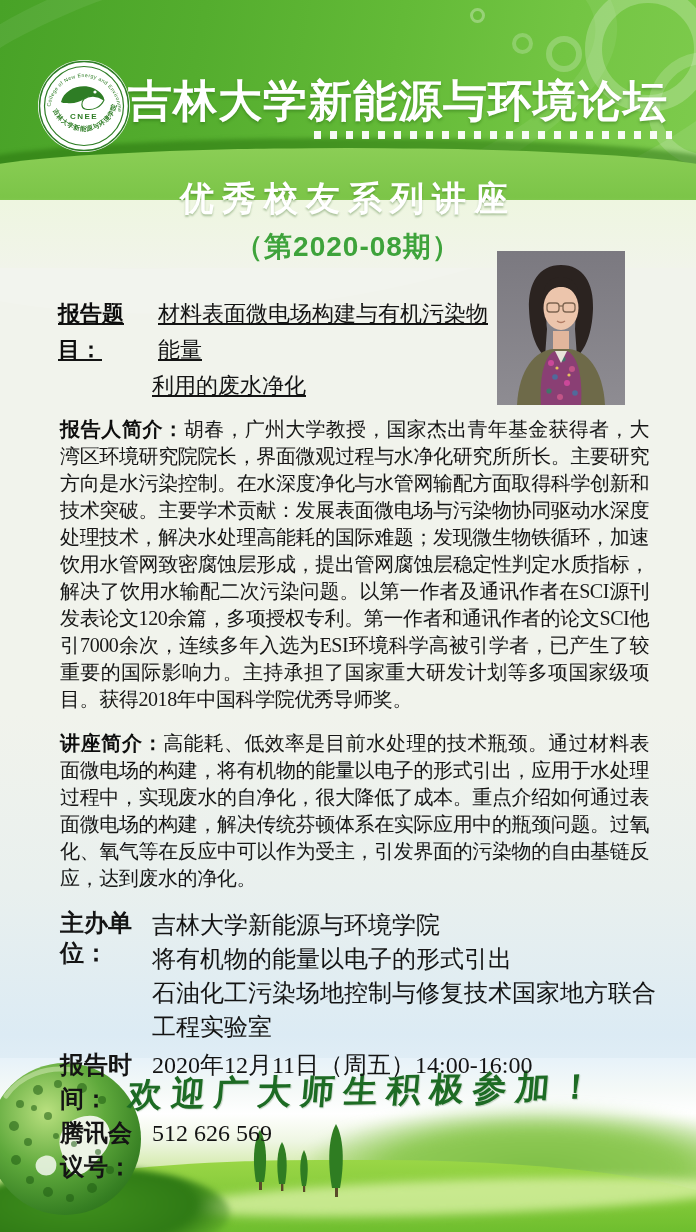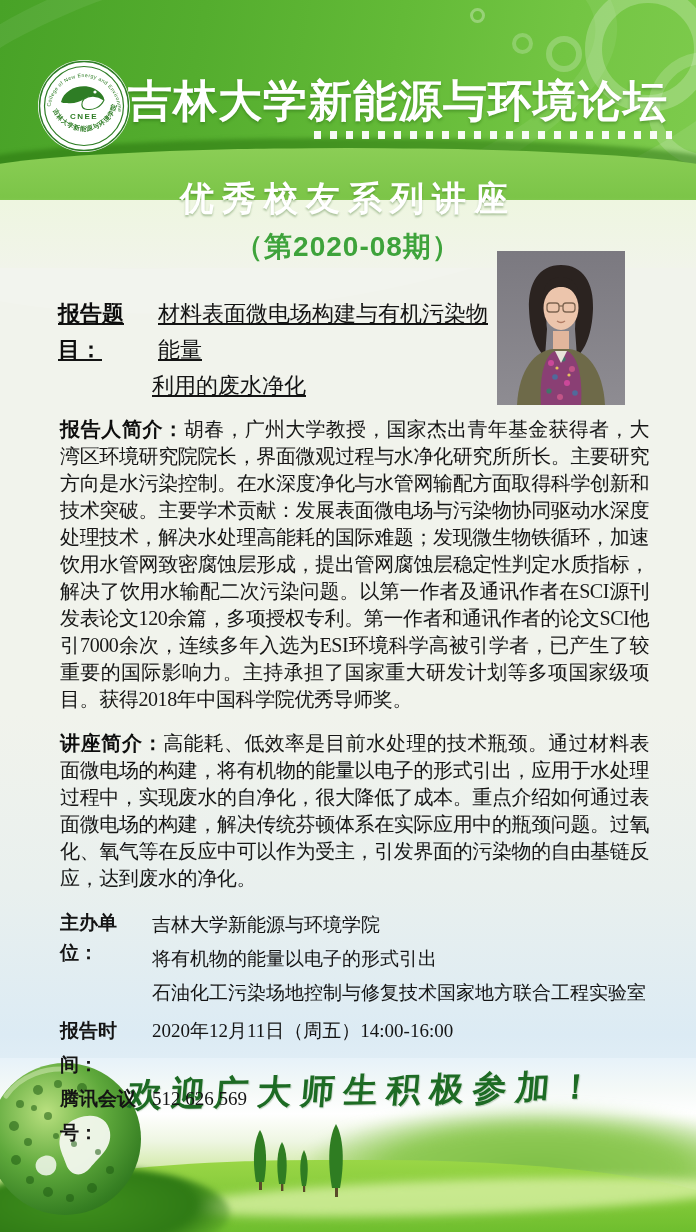--- a/index.html
+++ b/index.html
@@ -70,21 +70,21 @@
   .topic .row{display:flex;text-decoration:underline;}
   .topic .indent{padding-left:94px;}
   .para{
     position:absolute;left:60px;width:589px;margin:0;font-size:20px;line-height:27px;
     text-align:justify;color:#161616;letter-spacing:-0.4px;z-index:6;
     font-family:"Liberation Serif","DejaVu Serif",serif;
   }
   .para .lbl{font-family:"Liberation Sans","DejaVu Sans",sans-serif;letter-spacing:0;}
   .bio{top:416px;}
   .abstract{top:730px;}
-  .info{position:absolute;left:60px;top:908px;width:600px;font-size:19px;z-index:6;
+  .info{position:absolute;left:60px;top:908px;width:600px;font-size:24px;z-index:6;
     font-family:"Liberation Serif","DejaVu Serif",serif;}
   .info .irow{display:flex;line-height:30px;margin-bottom:4px;}
   .info .ilabel{flex:0 0 92px;font-weight:bold;
     font-family:"Liberation Sans","DejaVu Sans",sans-serif;}
   .info .ival div{line-height:34px;}
   .info .single{line-height:34px;margin-bottom:0;}
   
   .footer{position:absolute;left:0;top:1058px;width:696px;height:174px;overflow:hidden;
     background:linear-gradient(180deg,#e7f2f9 0%,#f4f9f7 18%,#ffffff 32%,#eef6e2 48%,#cfe8a1 66%,#94d14a 82%,#6fbe2f 100%);}
   .hill-right{position:absolute;right:-70px;top:50px;width:460px;height:120px;border-radius:50%;

